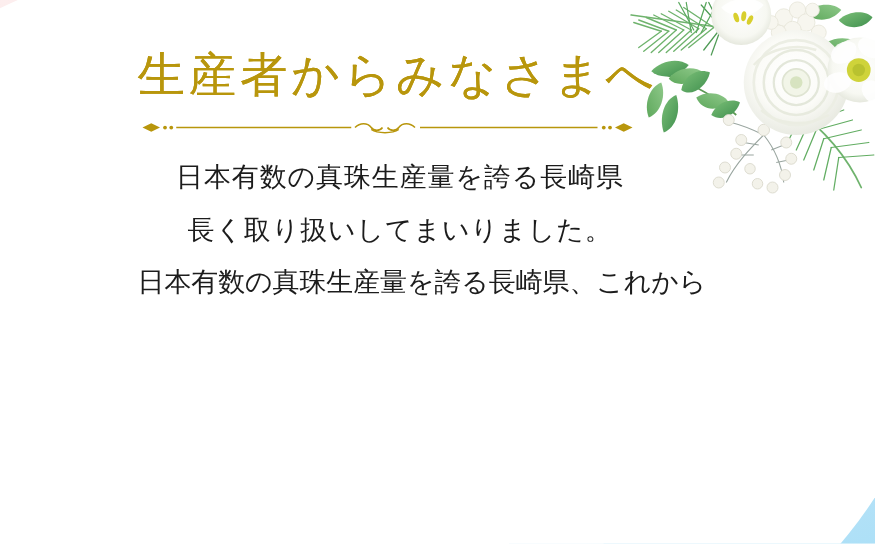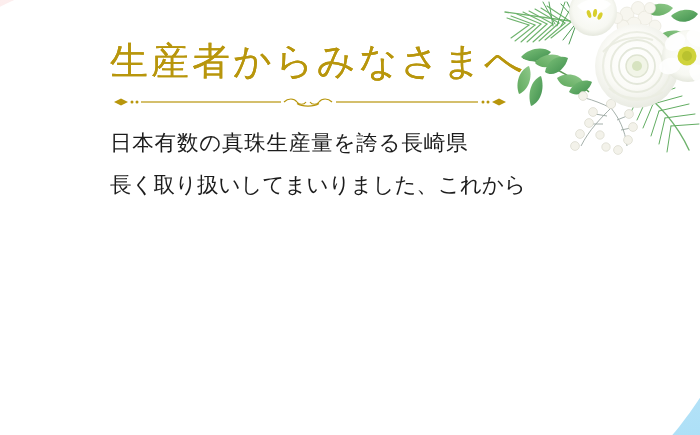--- a/index.html
+++ b/index.html
@@ -54,21 +54,21 @@
 
   .body-text{
     position:absolute;left:110px;top:122px;width:420px;
     color:#1c1c1c;
     font-size:21.5px;
     line-height:42px;
     letter-spacing:0.8px;
     font-family:"DejaVu Serif","Liberation Serif",serif;
     white-space:nowrap;
   }
-  .body-text .ln{display:block;height:42px;}
+  .body-text .ln{display:block;height:42px;text-align:center;}
   .body-text .ln.tight{letter-spacing:0px;}
 </style>
 </head>
 <body>
 
 <div id="banner">
 
   <div class="white-disc"></div>
   <div class="white-disc d2"></div>
   <div class="white-fill-right"></div>
@@ -262,17 +262,18 @@
           <rect x="224" y="6.4" width="142" height="1.2" stroke="none"></rect>
           <circle cx="371" cy="7" r="1.5" stroke="none"></circle>
           <circle cx="376" cy="7" r="1.5" stroke="none"></circle>
           <path d="M380 7 L387 3.6 L394 7 L387 10.4 Z" stroke="none"></path>
         </g>
       </svg>
     </div>
 
     <div class="body-text">
       <span class="ln">日本有数の真珠生産量を誇る長崎県</span>
-      <span class="ln tight">長く取り扱いしてまいりました、これから</span>
+      <span class="ln">長く取り扱いしてまいりました。</span>
+      <span class="ln tight">日本有数の真珠生産量を誇る長崎県、これから</span>
     </div>
 
   </div>
 </div>
 
 </body></html>

